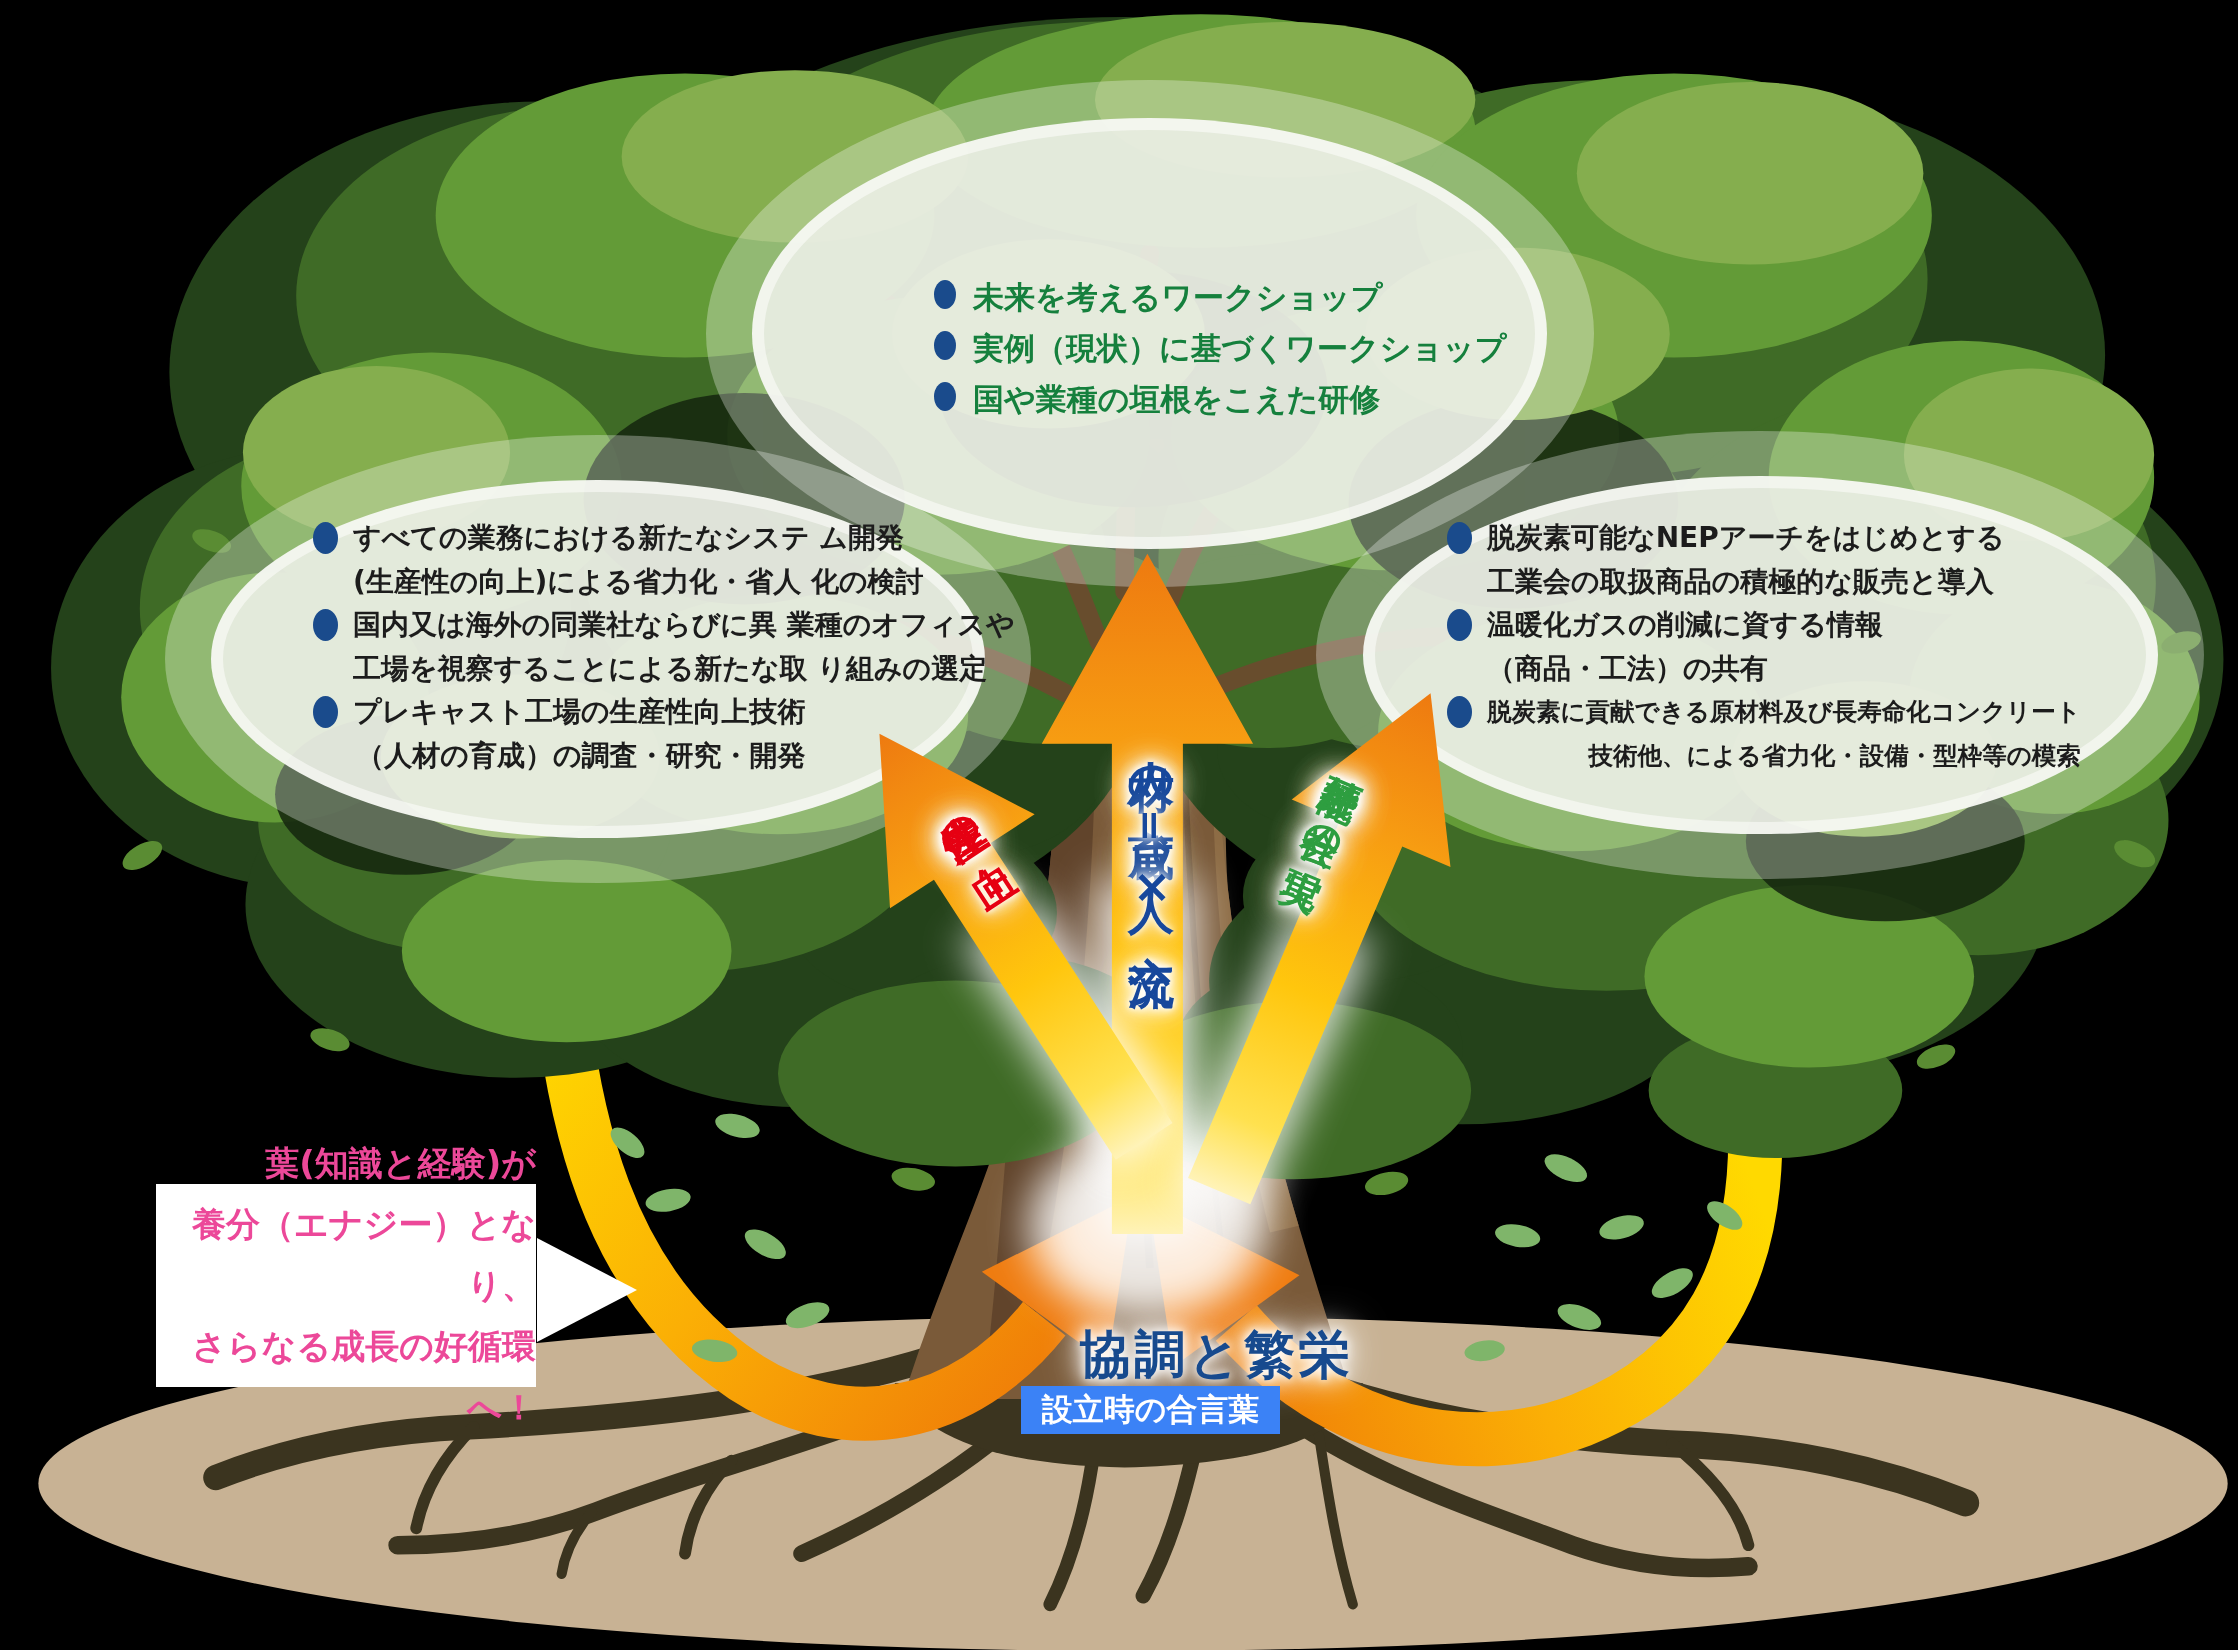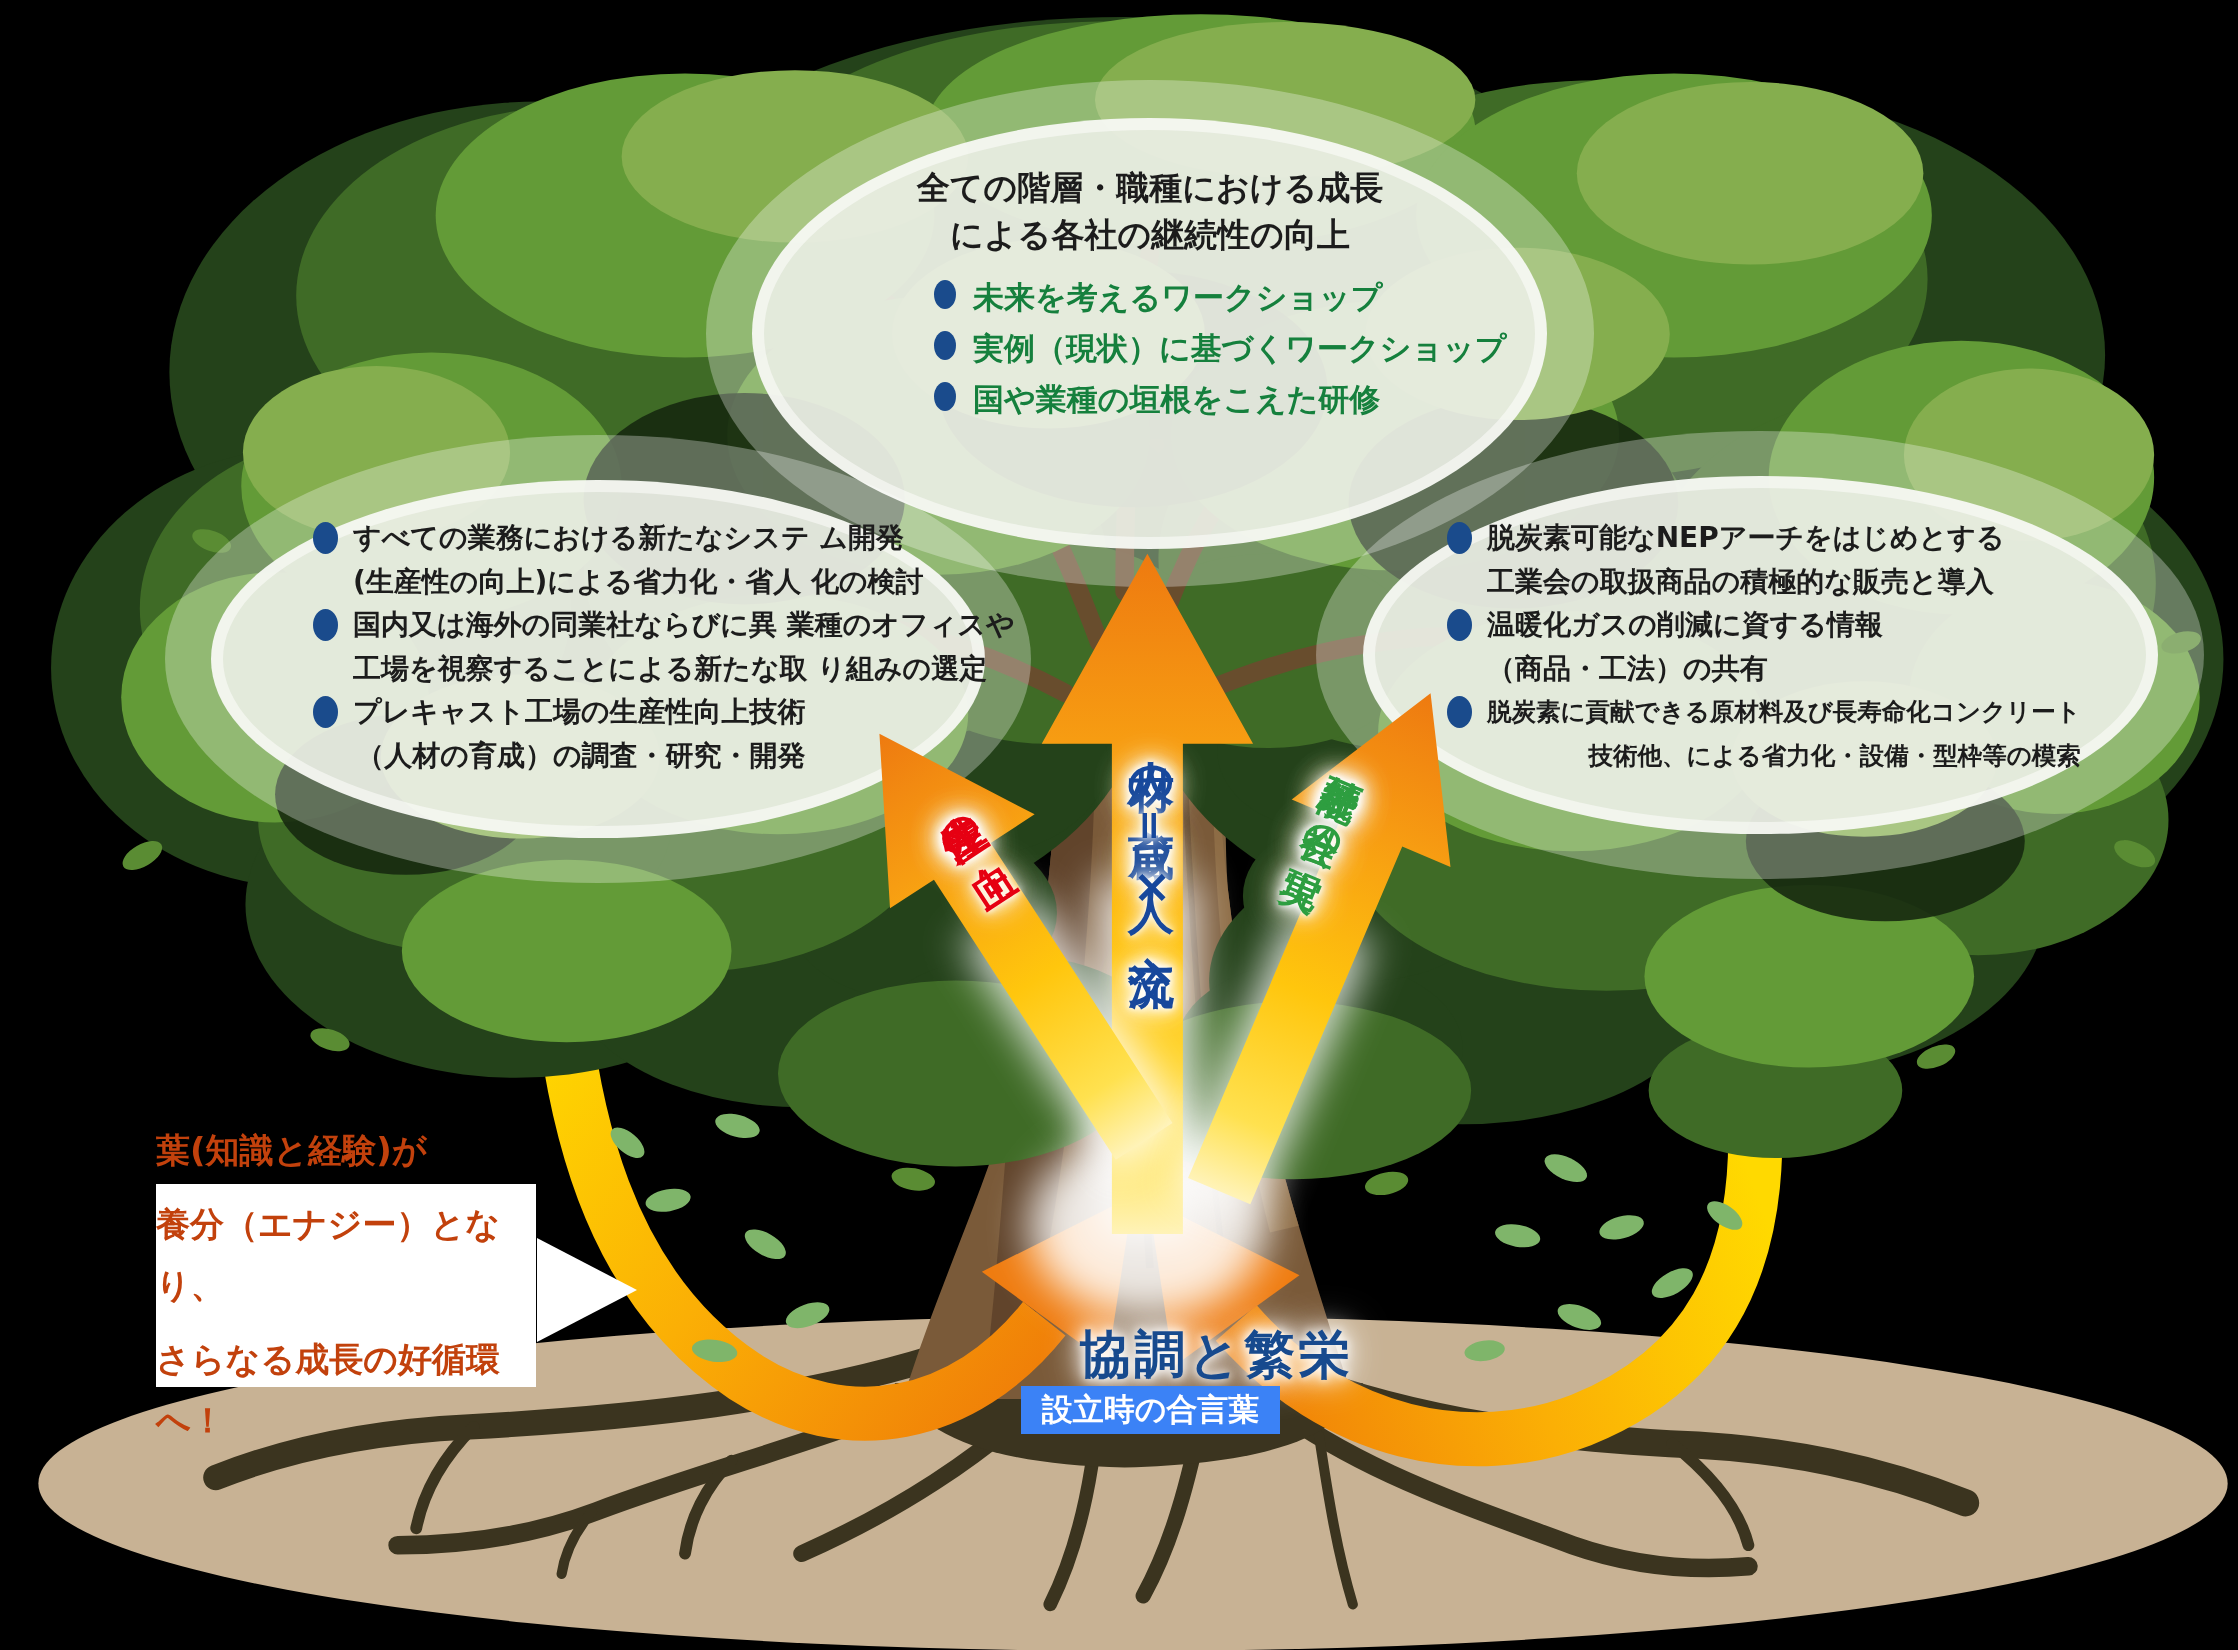--- a/index.html
+++ b/index.html
@@ -39,22 +39,22 @@
   .vlabel{position:absolute;writing-mode:vertical-rl;font-weight:900;z-index:21;
           text-shadow:0 0 6.8px #fff,0 0 13.5px #fff,0 0 24px #fff,0 0 36px rgba(255,250,205,.95);}
   .vcenter{left:1121px;top:725px;font-size:46px;letter-spacing:5px;color:#17489c;}
   .vleft{left:906px;top:791px;font-size:41px;letter-spacing:2.5px;color:#e60012;
          transform:rotate(-33deg);transform-origin:top center;}
   .vright{left:1334px;top:752px;font-size:38px;letter-spacing:1.7px;color:#2e9e40;
           transform:rotate(23deg);transform-origin:top center;}
 
   
   .speech{position:absolute;left:156px;top:1184px;width:380px;height:203px;background:#fff;
-          z-index:30;display:flex;flex-direction:column;justify-content:center;text-align:left;
-          color:#c2410c;font-size:34px;font-weight:800;line-height:61px;gap:13px;}
+          z-index:30;display:flex;flex-direction:column;justify-content:center;text-align:right;
+          color:#ec4899;font-size:34px;font-weight:800;line-height:61px;}
   .speech-tail{position:absolute;left:537px;top:1238px;width:0;height:0;z-index:30;
           border-left:100px solid #fff;border-top:52px solid transparent;border-bottom:52px solid transparent;}
 
   
   .slogan{position:absolute;left:947px;top:1321px;width:406px;text-align:right;z-index:30;
           color:#174a8e;font-size:51px;font-weight:900;letter-spacing:3.4px;
           text-shadow:0 0 8.5px #fff,0 0 17px #fff,0 0 29px #fff,0 0 42px #fff;}
   .slogan-caption{position:absolute;left:1021px;top:1386px;width:259px;height:48px;z-index:30;
           background:#3b82f6;color:#fff;font-size:31px;font-weight:700;
           display:flex;align-items:center;justify-content:center;}
@@ -243,24 +243,20 @@
     </g>
   </svg>
 
   <div class="halo top"></div>
   <div class="bubble top"></div>
   <div class="halo left"></div>
   <div class="bubble left"></div>
   <div class="halo right"></div>
   <div class="bubble right"></div>
 
-  <div class="btxt top-heading">
-    <div>全ての階層・職種における成長</div>
-    <div>による各社の継続性の向上</div>
-  </div>
   <div class="trow" style="top:277px;">
     <span class="dot"></span>
     <span>未来を考えるワークショップ</span>
   </div>
   <div class="trow" style="top:328px;">
     <span class="dot"></span>
     <span>実例（現状）に基づくワークショップ</span>
   </div>
   <div class="trow" style="top:379px;">
     <span class="dot"></span>

